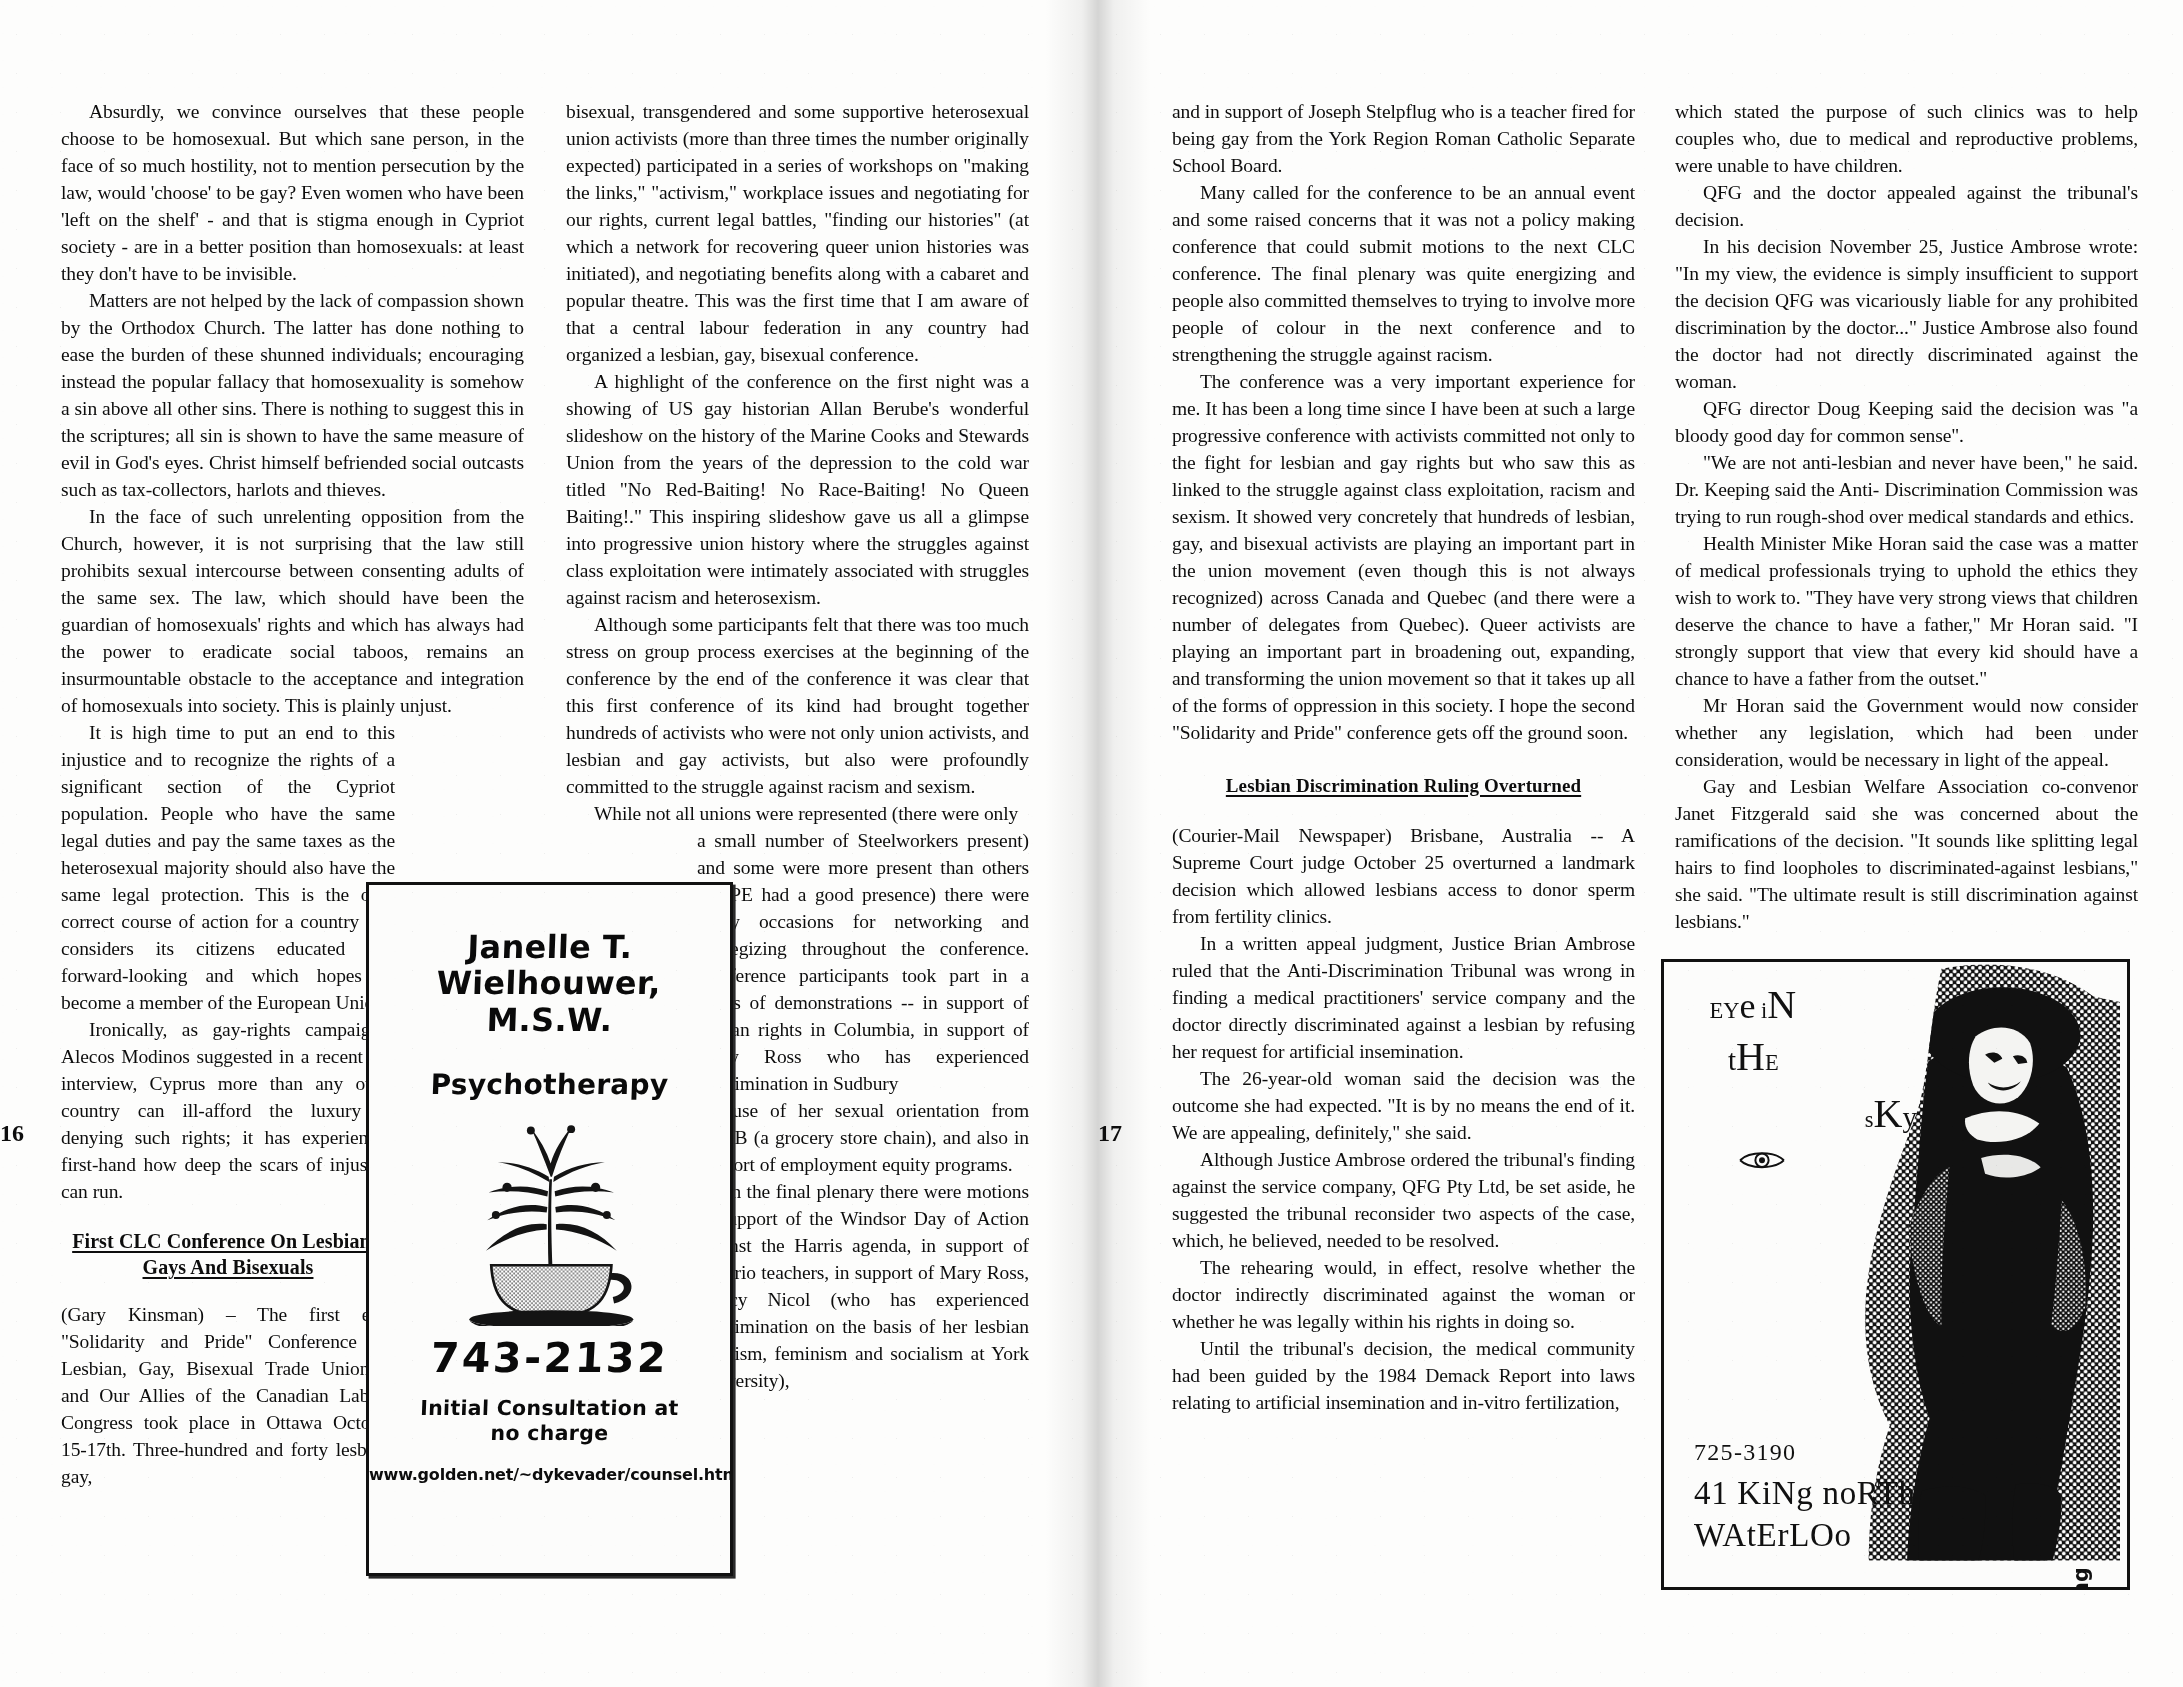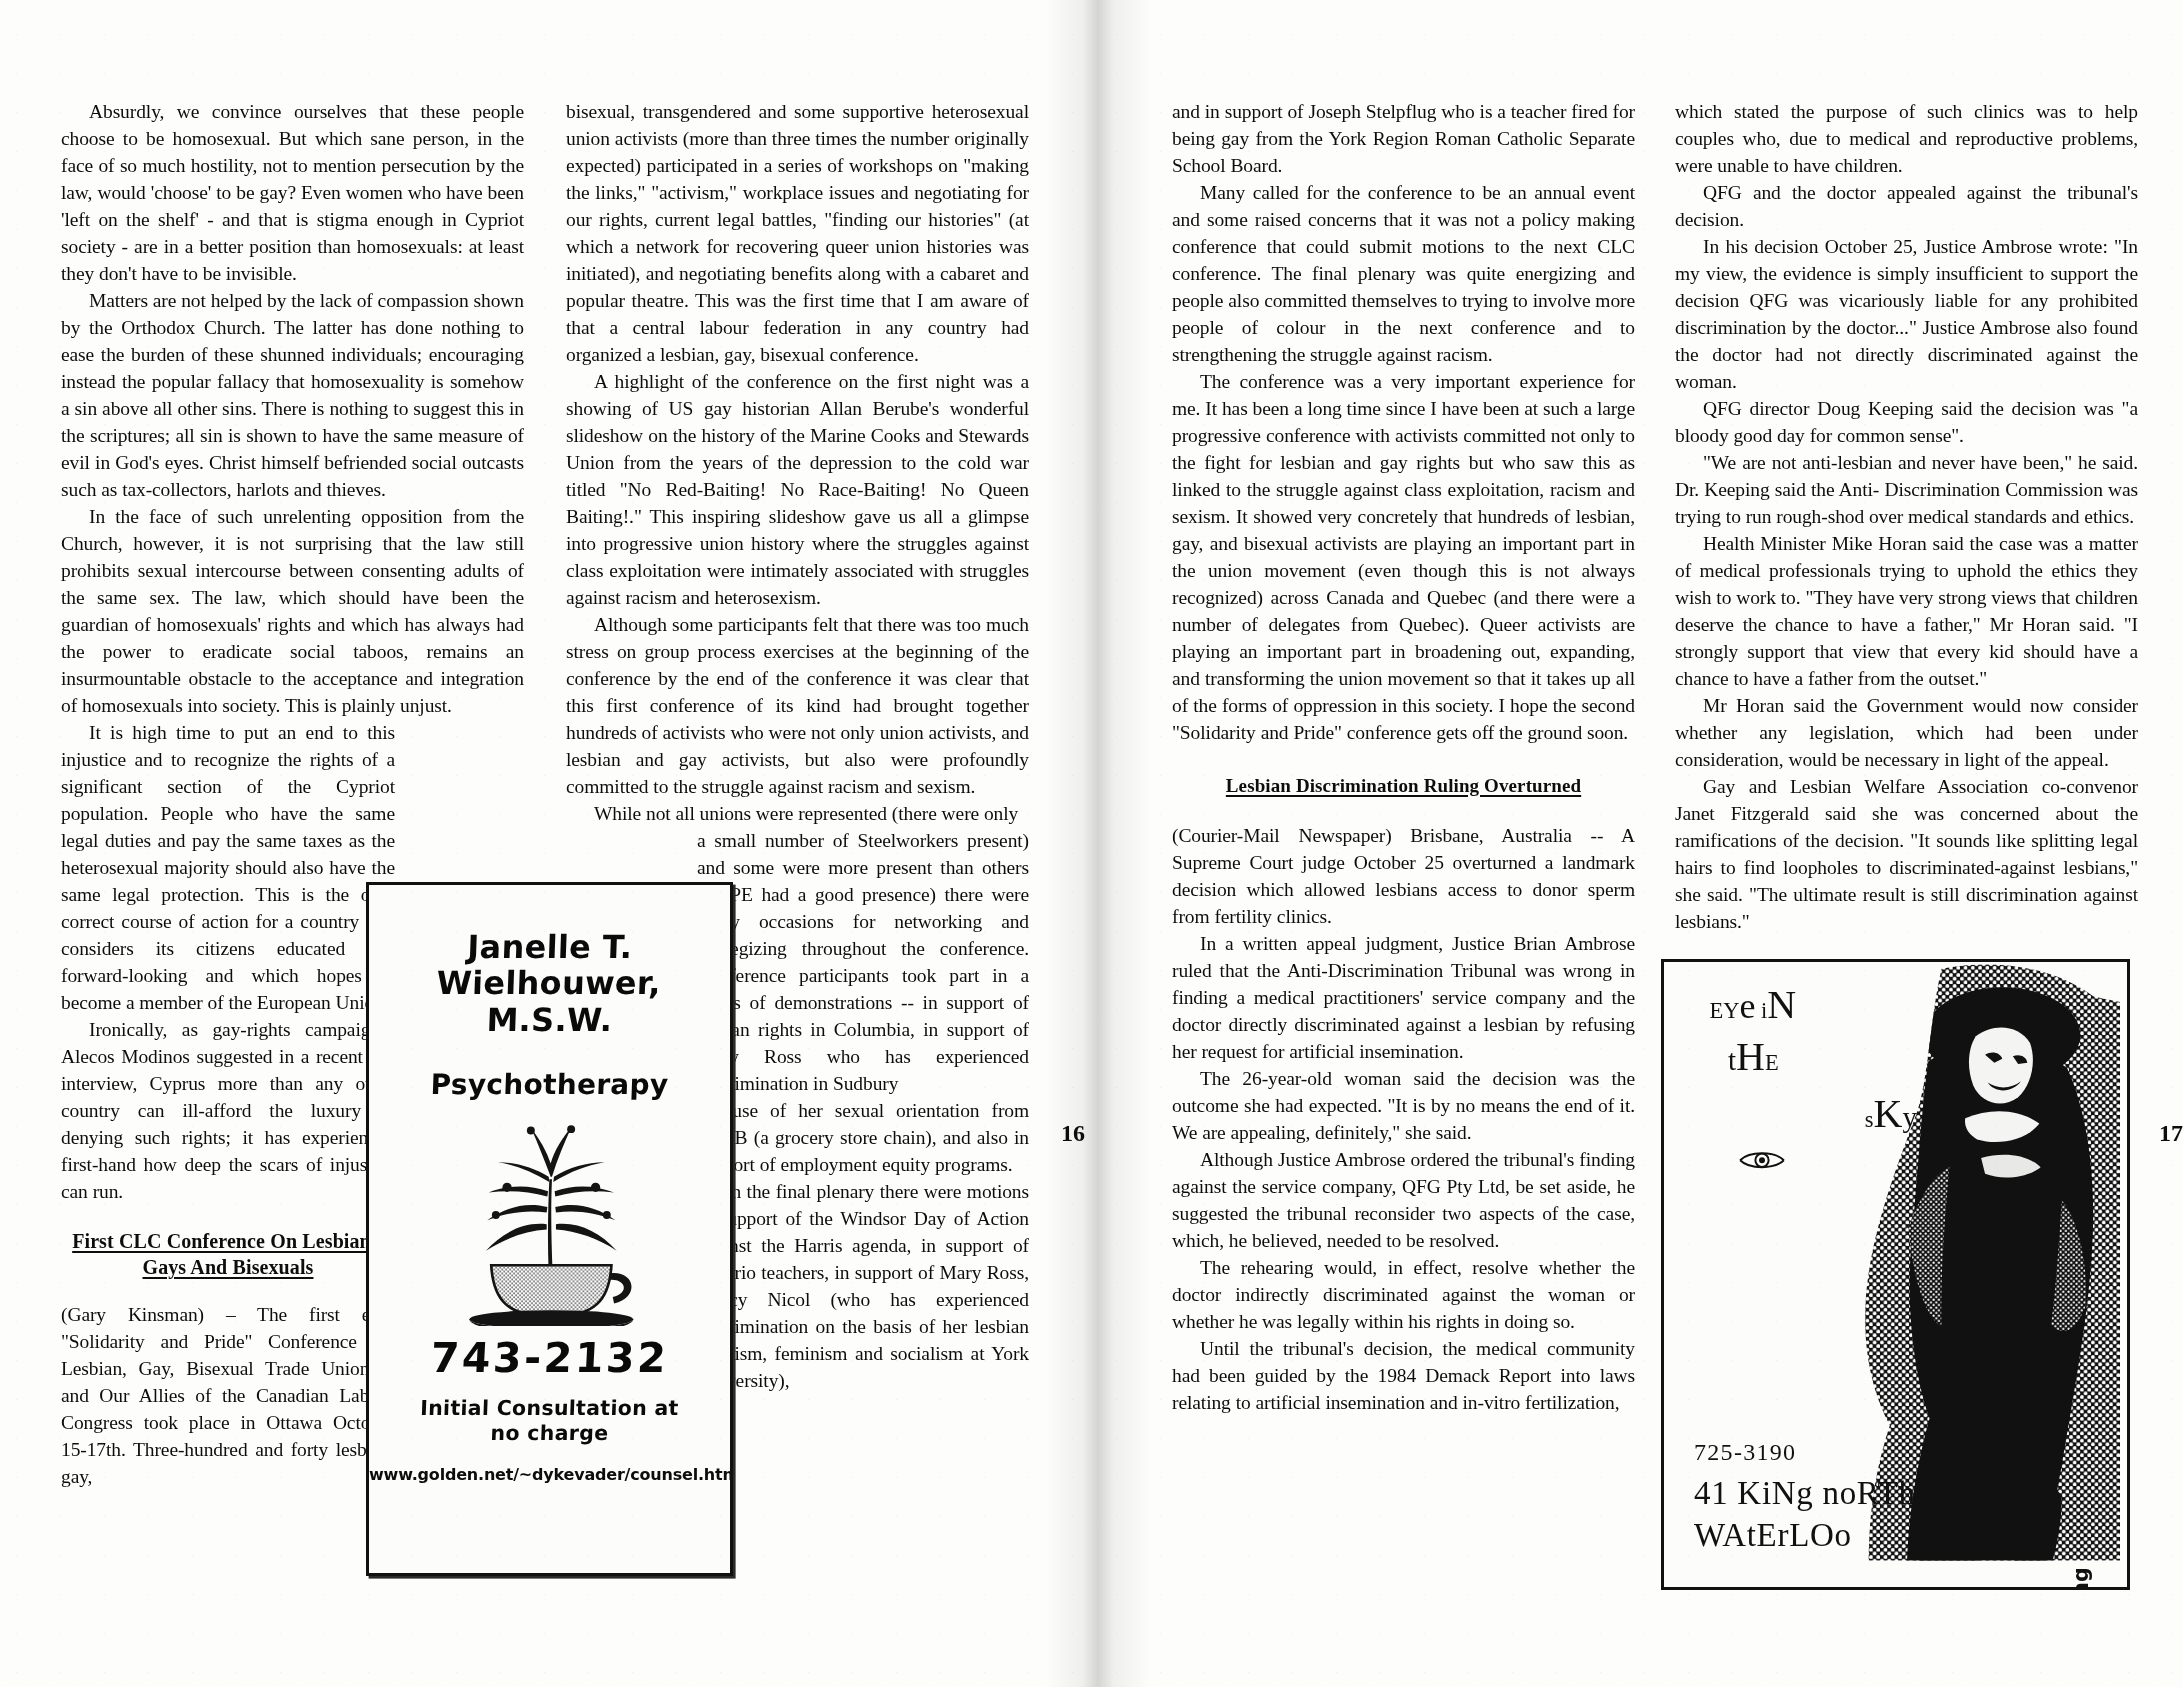--- a/index.html
+++ b/index.html
@@ -104,21 +104,21 @@
     text-align: center;
     margin: 26.5px 0 22.5px 0;
     font-size: 19px;
   }
 
   
   .folio {
     position: absolute;
     bottom: 91px;
     width: 100%;
-    text-align: right;
+    text-align: left;
     font-size: 24px;
     font-weight: bold;
     font-family: "Liberation Serif", "DejaVu Serif", serif;
   }
 
   
   #ad-wielhouwer {
     position: absolute;
     left: 366px;
     top: 882px;
@@ -355,21 +355,21 @@
       <p>In a written appeal judgment, Justice Brian Ambrose ruled that the Anti-Discrimination Tribunal was wrong in finding a medical practitioners' service company and the doctor directly discriminated against a lesbian by refusing her request for artificial insemination.</p>
       <p>The 26-year-old woman said the decision was the outcome she had expected. "It is by no means the end of it. We are appealing, definitely," she said.</p>
       <p>Although Justice Ambrose ordered the tribunal's finding against the service company, QFG Pty Ltd, be set aside, he suggested the tribunal reconsider two aspects of the case, which, he believed, needed to be resolved.</p>
       <p>The rehearing would, in effect, resolve whether the doctor indirectly discriminated against the woman or whether he was legally within his rights in doing so.</p>
       <p>Until the tribunal's decision, the medical community had been guided by the 1984 Demack Report into laws relating to artificial insemination and in-vitro fertilization,</p>
     </div>
 
     <div class="col" id="col4">
       <p class="noindent">which stated the purpose of such clinics was to help couples who, due to medical and reproductive problems, were unable to have children.</p>
       <p>QFG and the doctor appealed against the tribunal's decision.</p>
-      <p>In his decision October 25, Justice Ambrose wrote: "In my view, the evidence is simply insufficient to support the decision QFG was vicariously liable for any prohibited discrimination by the doctor..." Justice Ambrose also found the doctor had not directly discriminated against the woman.</p>
+      <p>In his decision November 25, Justice Ambrose wrote: "In my view, the evidence is simply insufficient to support the decision QFG was vicariously liable for any prohibited discrimination by the doctor..." Justice Ambrose also found the doctor had not directly discriminated against the woman.</p>
       <p>QFG director Doug Keeping said the decision was "a bloody good day for common sense".</p>
       <p>"We are not anti-lesbian and never have been," he said. Dr. Keeping said the Anti- Discrimination Commission was trying to run rough-shod over medical standards and ethics.</p>
       <p>Health Minister Mike Horan said the case was a matter of medical professionals trying to uphold the ethics they wish to work to. "They have very strong views that children deserve the chance to have a father," Mr Horan said. "I strongly support that view that every kid should have a chance to have a father from the outset."</p>
       <p>Mr Horan said the Government would now consider whether any legislation, which had been under consideration, would be necessary in light of the appeal.</p>
       <p>Gay and Lesbian Welfare Association co-convenor Janet Fitzgerald said she was concerned about the ramifications of the decision. "It sounds like splitting legal hairs to find loopholes to discriminated-against lesbians," she said. "The ultimate result is still discrimination against lesbians."</p>
     </div>
 
     <div id="ad-eyeinthesky">
 
       <div id="halftone-figure">

